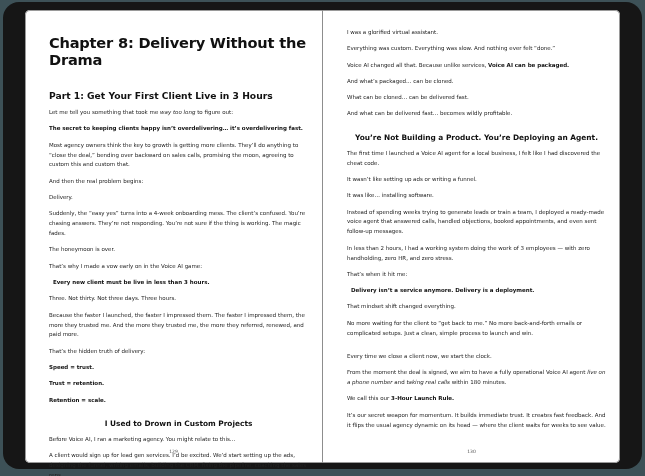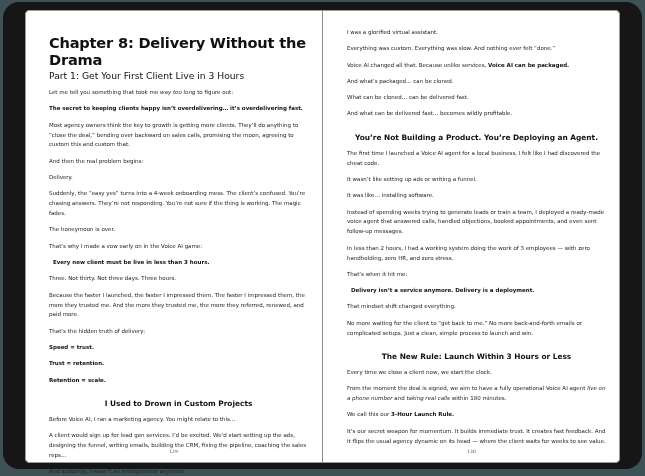--- a/index.html
+++ b/index.html
@@ -25,25 +25,25 @@
   .page {
     position:absolute; top:0; height:100%;
     color:#1a1a1a;
   }
   .page.left { left:0; width:297px; }
   .page.right { left:298px; width:297px; }
   .content { position:absolute; left:24px; right:14px; }
   .page.left .content { top:24px; }
   .page.right .content { top:18px; }
   h1 {
-    margin:0 0 2px 0; font-size:14.6px; font-weight:bold; letter-spacing:-0.2px;
+    margin:0 0 22px 0; font-size:14.6px; font-weight:bold; letter-spacing:-0.2px;
     color:#111;
   }
   h2 {
-    margin:0 0 7px 0; font-size:9.2px; font-weight:normal; color:#111;
+    margin:0 0 7px 0; font-size:9.2px; font-weight:bold; color:#111;
   }
   h3 {
     margin:0 0 7px 0; font-size:7.4px; font-weight:bold; color:#111;text-align:center;
   }
   p {
     margin:0 0 6.4px 0; font-size:5.5px; line-height:9.9px; color:#222;
   }
   p.bold { font-weight:bold; color:#111; }
   p.indent { padding-left:4px; font-weight:bold; color:#111; }
   .gap { height:7px; }
@@ -102,21 +102,20 @@
       <p>The first time I launched a Voice AI agent for a local business, I felt like I had discovered the cheat code.</p>
       <p>It wasn’t like setting up ads or writing a funnel.</p>
       <p>It was like… installing software.</p>
       <p>Instead of spending weeks trying to generate leads or train a team, I deployed a ready-made voice agent that answered calls, handled objections, booked appointments, and even sent follow-up messages.</p>
       <p>In less than 2 hours, I had a working system doing the work of 3 employees — with zero handholding, zero HR, and zero stress.</p>
       <p>That’s when it hit me:</p>
       <p class="indent">Delivery isn’t a service anymore. Delivery is a deployment.</p>
       <p>That mindset shift changed everything.</p>
       <p>No more waiting for the client to “get back to me.” No more back-and-forth emails or complicated setups. Just a clean, simple process to launch and win.</p>
       <div class="gap"></div>
-      <h3>The New Rule: Launch Within 3 Hours or Less</h3>
       <p>Every time we close a client now, we start the clock.</p>
       <p><span>From the moment the deal is signed, we aim to have a fully operational Voice AI agent </span><i>live on a phone number</i><span> and </span><i>taking real calls</i><span> within 180 minutes.</span></p>
       <p><span>We call this our </span><b>3-Hour Launch Rule.</b></p>
       <p>It’s our secret weapon for momentum. It builds immediate trust. It creates fast feedback. And it flips the usual agency dynamic on its head — where the client waits for weeks to see value.</p>
     </div>
     <div class="pnum">130</div>
   </div>
 </div>
 
 </body></html>

